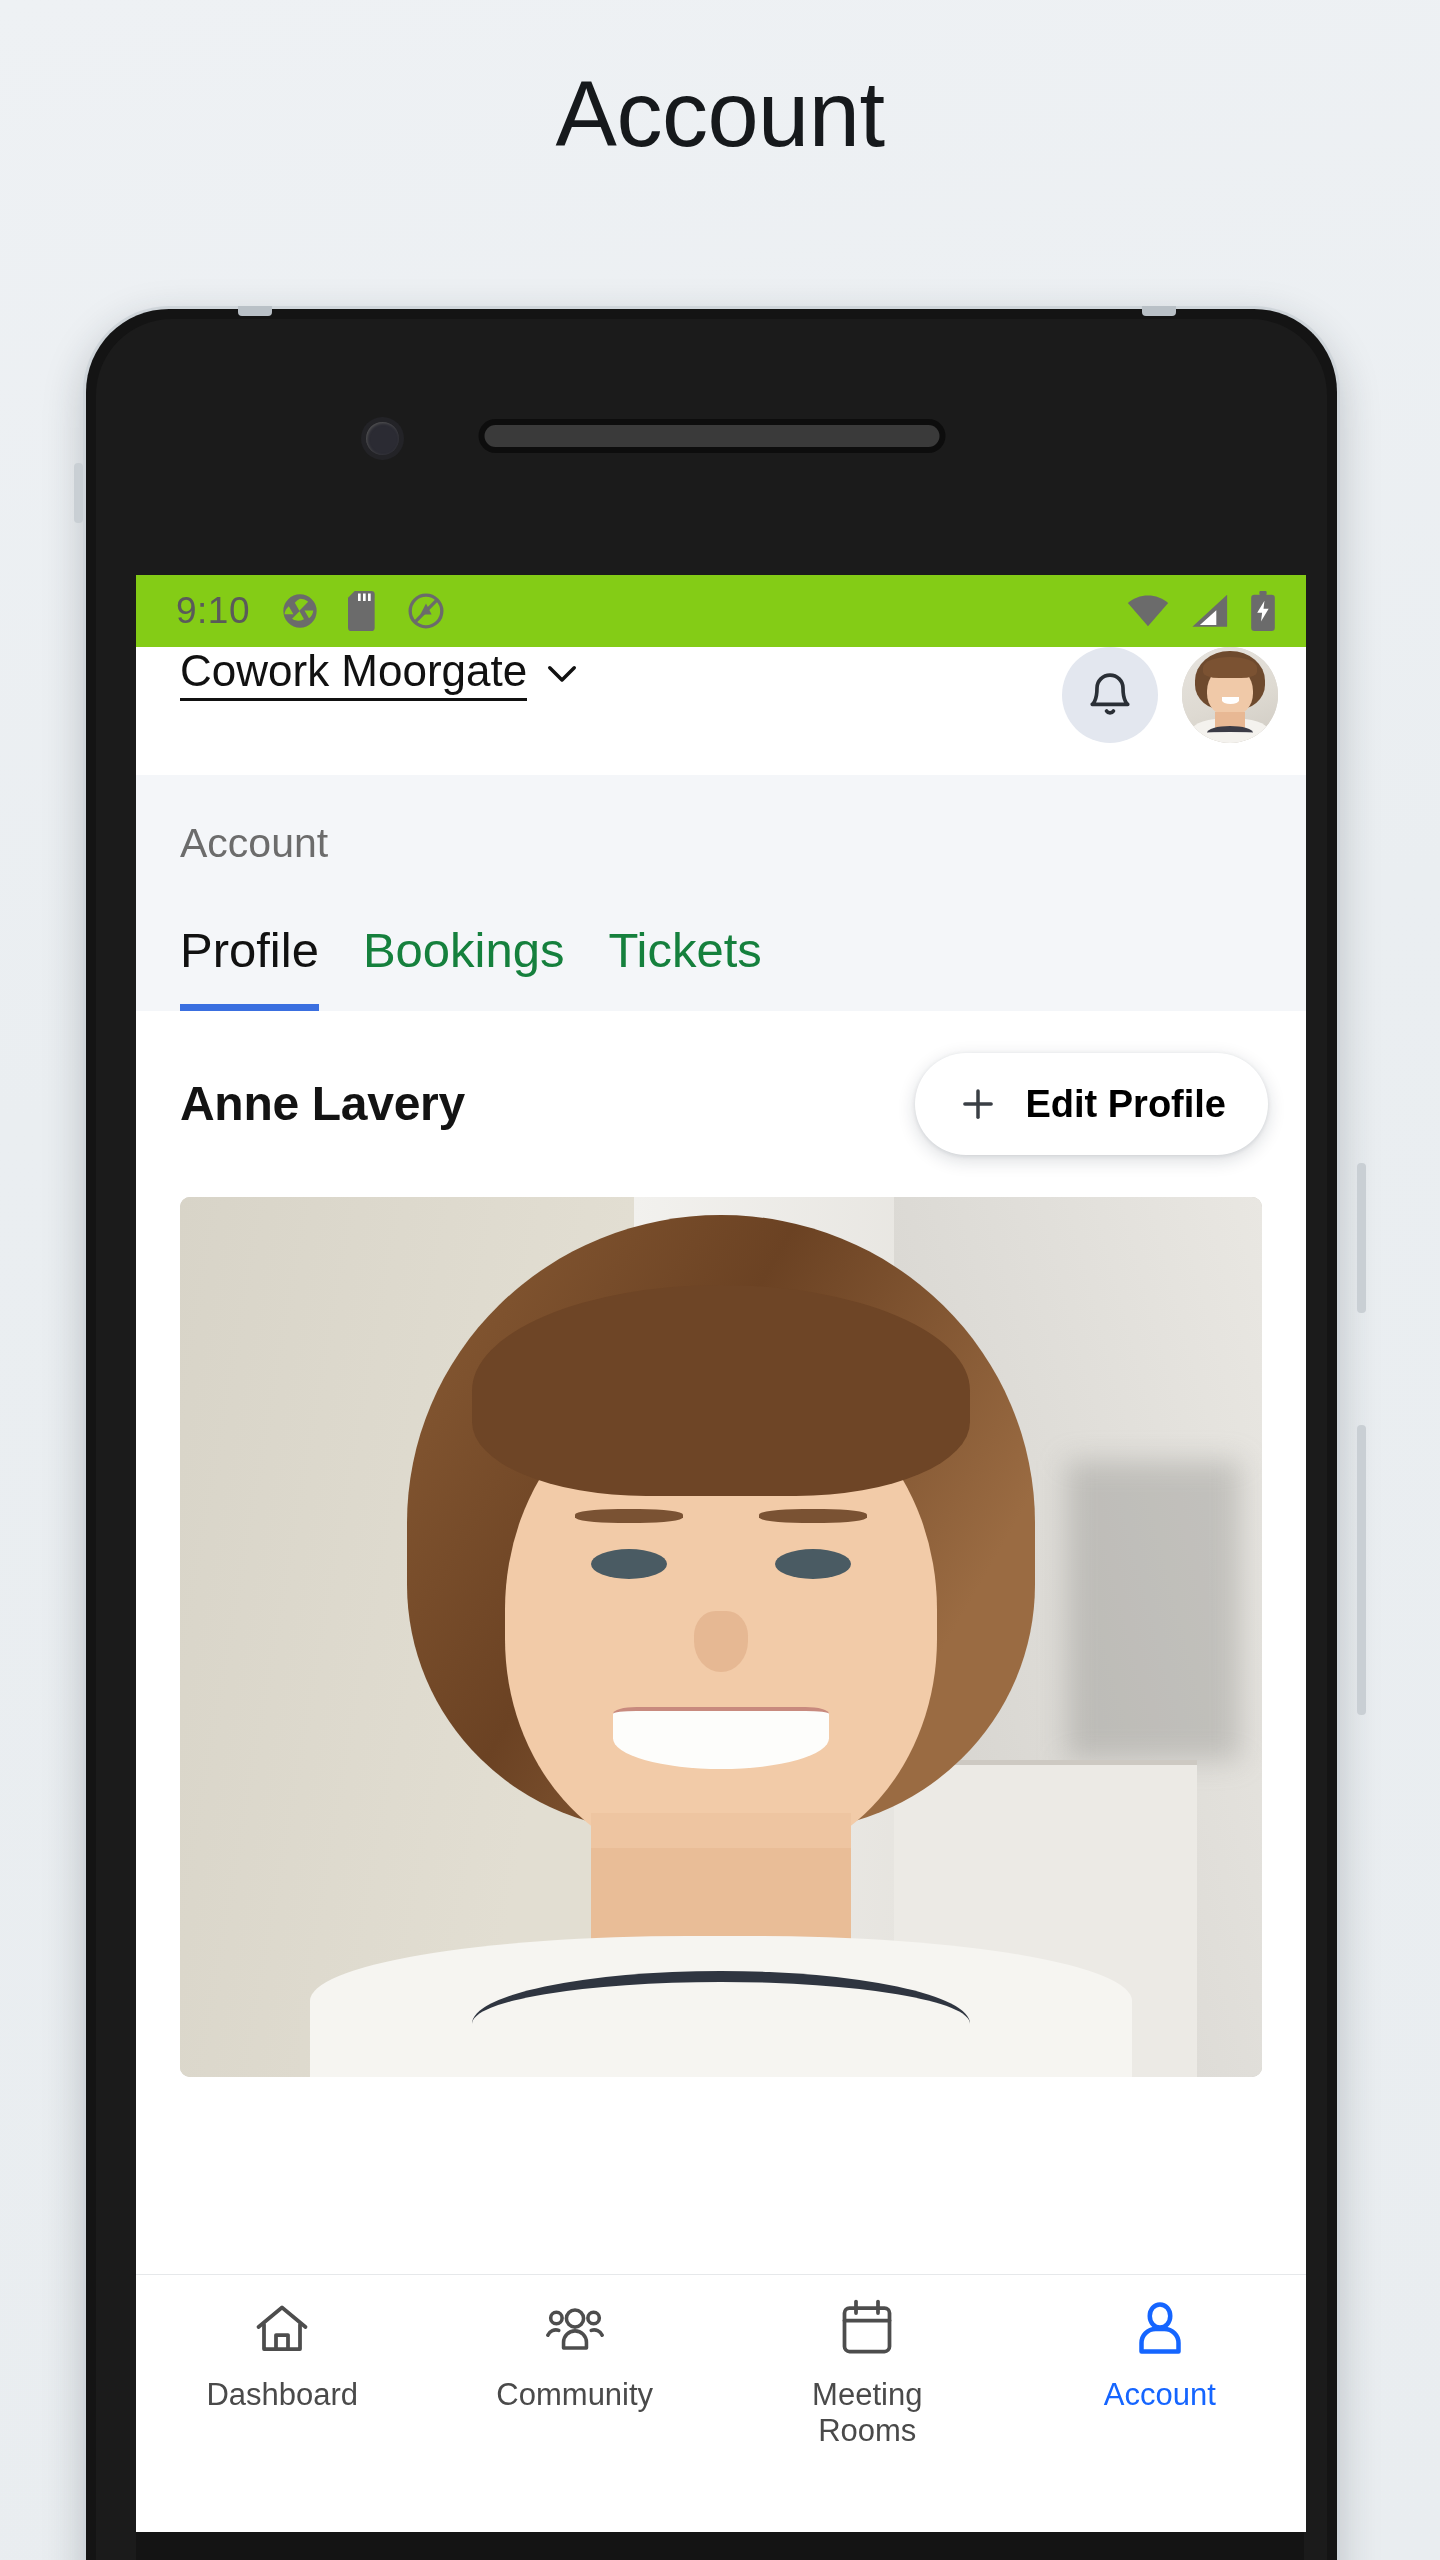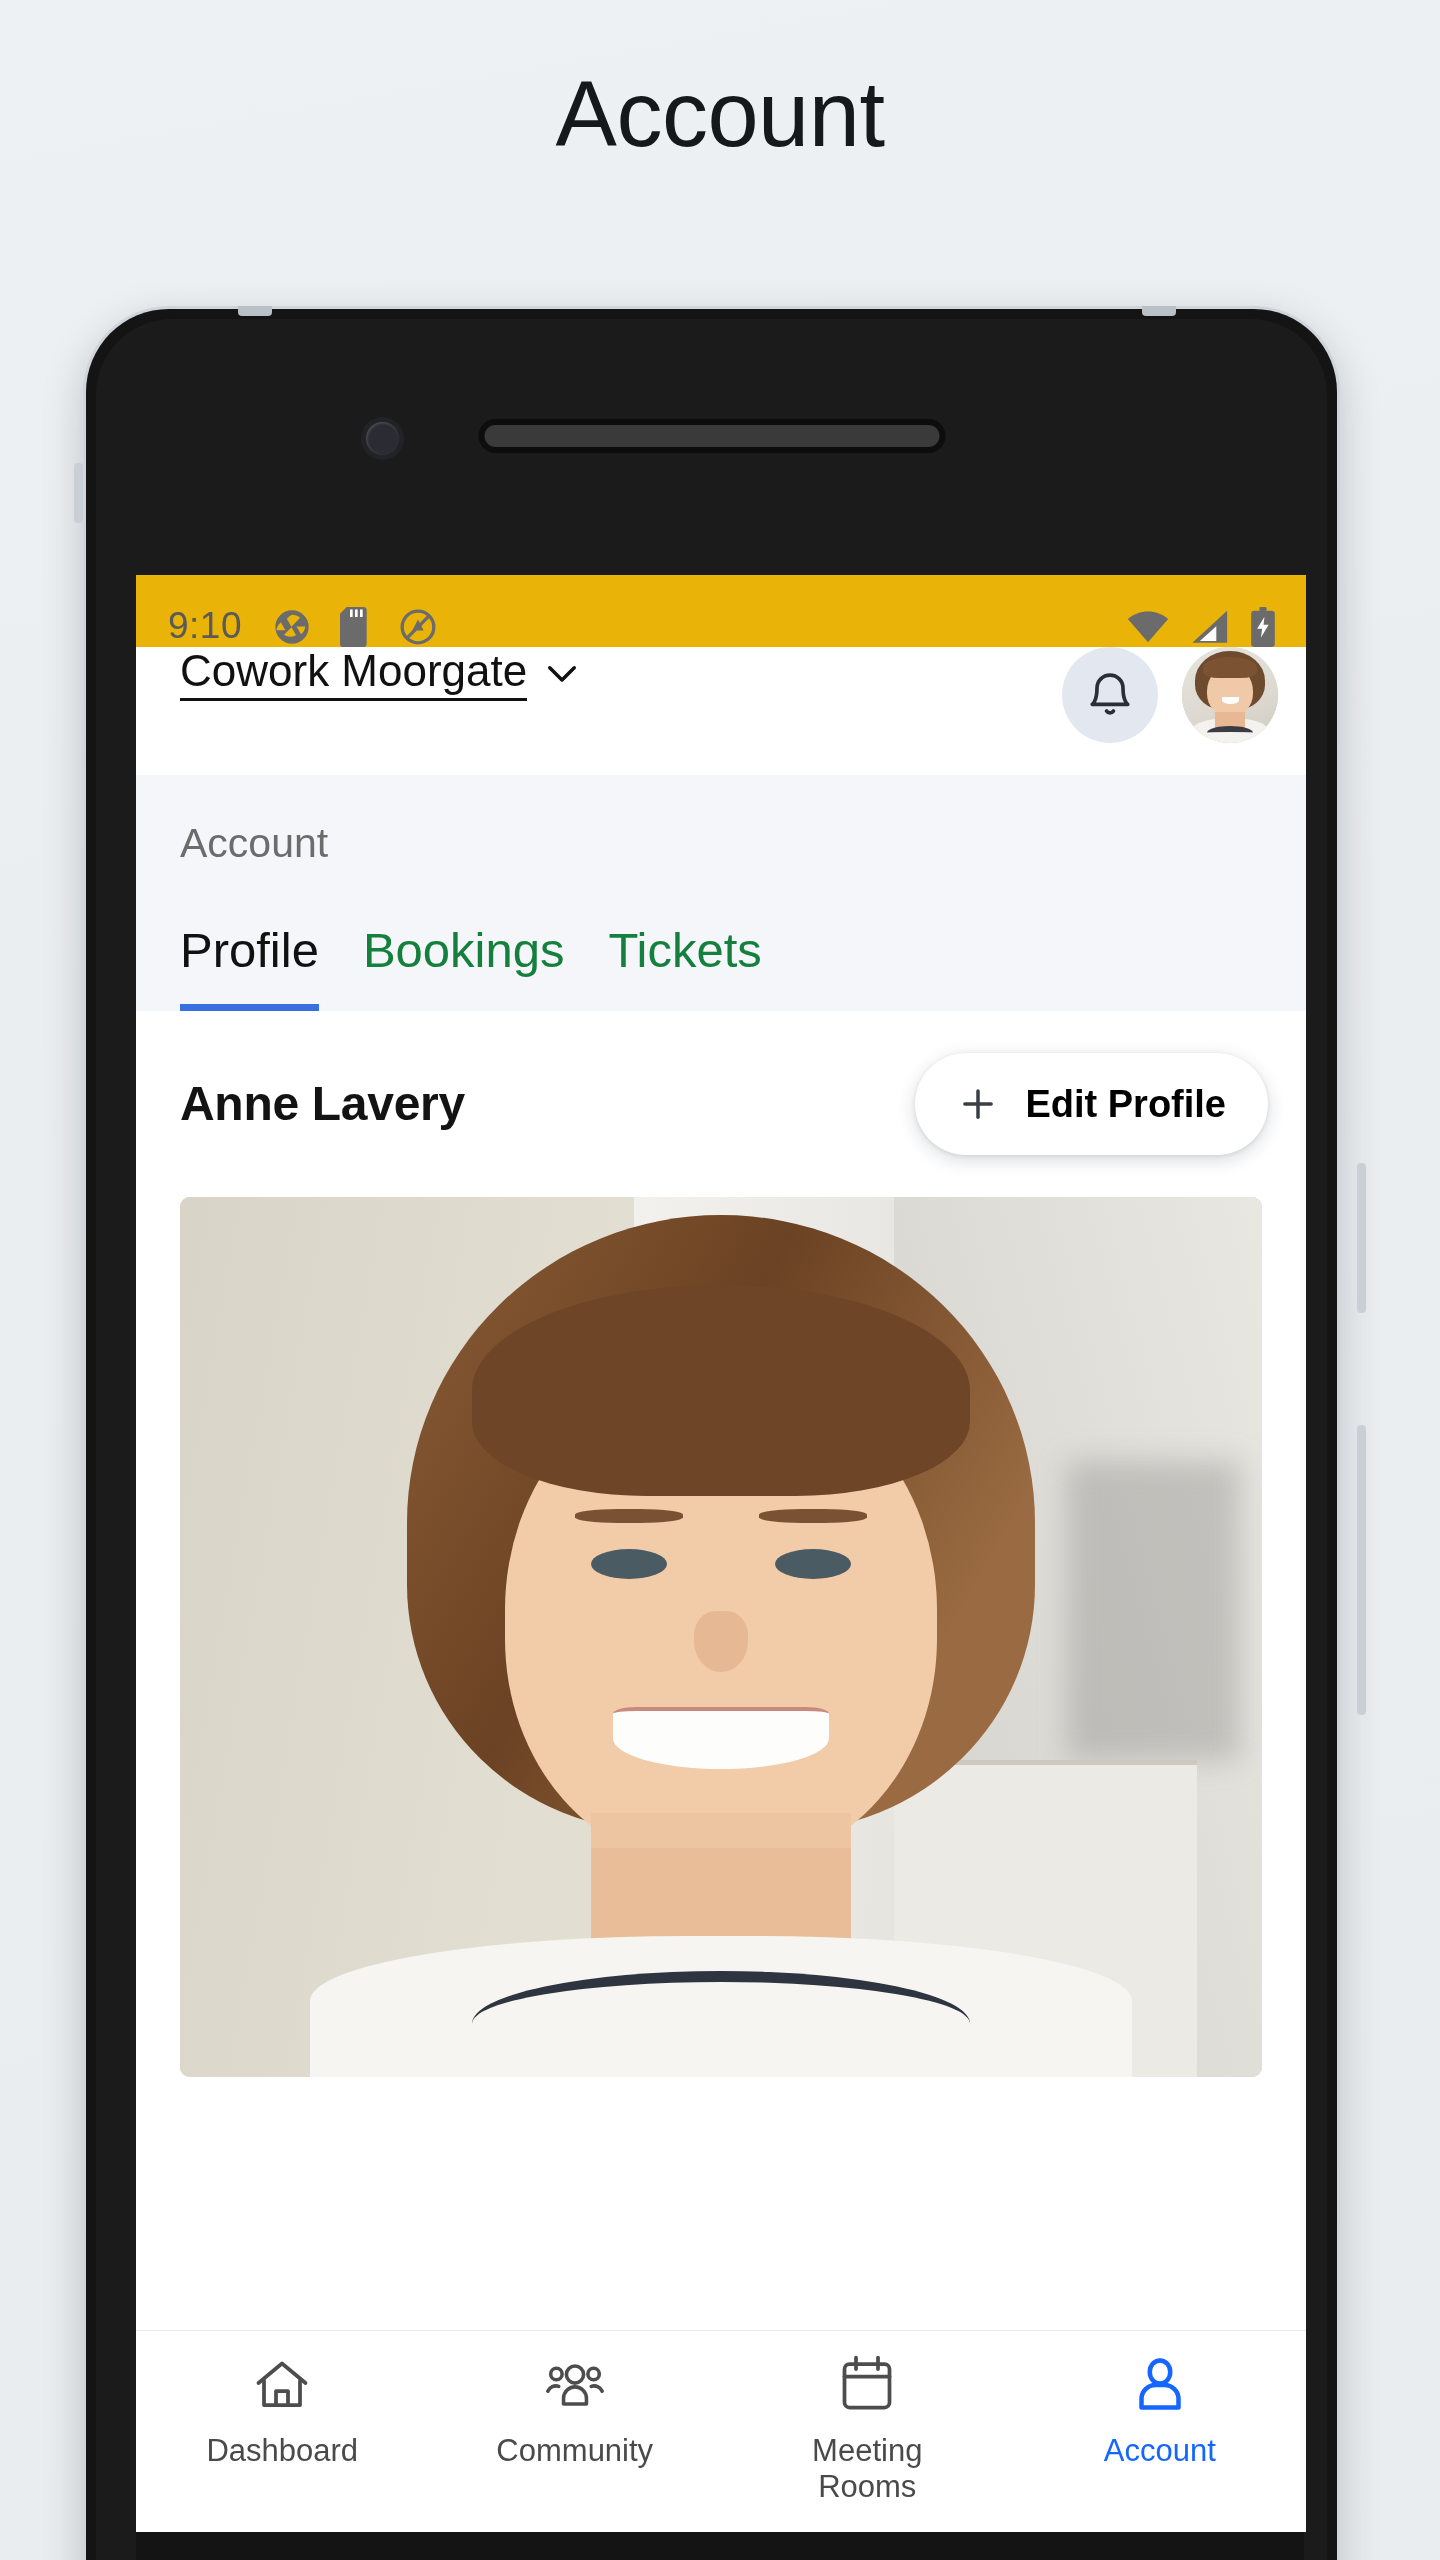--- a/index.html
+++ b/index.html
@@ -84,23 +84,23 @@
     background: #ffffff;
     overflow: hidden;
     display: flex;
     flex-direction: column;
   }
 
   
   .statusbar {
     height: 72px;
     display: flex;
-    align-items: flex-end;
-    padding: 0 30px 0 32px;
-    background: #eab308;
+    align-items: center;
+    padding: 0 30px 0 40px;
+    background: #84cc16;
     flex: 0 0 auto;
   }
   .status-clock {
     font-size: 37px;
     color: #5a5a5a;
     font-weight: 400;
     letter-spacing: .5px;
   }
   .status-left-icons { display: flex; align-items: center; gap: 26px; margin-left: 30px; }
   .status-right-icons { margin-left: auto; display: flex; align-items: center; gap: 20px; }
@@ -259,21 +259,21 @@
   .ph-mouth { position:absolute; left:40%; top:58%; width:20%; height:7%; border-radius:12% 12% 55% 55%; background:#fdfdfb; border-top:4px solid #c88a7e; }
   .ph-chin  { position:absolute; left:38%; top:70%; width:24%; height:8%; border-radius:0 0 55% 55%; background:#eec5a1; }
   .ph-neck  { position:absolute; left:38%; top:74%; width:24%; height:14%; background:#e9bd97; }
   .ph-shirt { position:absolute; left:12%; bottom:0; width:76%; height:16%; border-radius:46% 46% 0 0; background:#f6f5f1; }
   .ph-collar{ position:absolute; left:27%; bottom:0; width:46%; height:12%; border-radius:50% 50% 0 0; border-top:11px solid #2f3540; }
 
   
   .bottom-nav {
     position: absolute;
     left: 0; right: 0; bottom: 0;
-    height: 202px;
+    height: 258px;
     background: #fff;
     border-top: 1px solid #e6e8ea;
     display: flex;
     align-items: flex-start;
     padding-top: 22px;
     justify-content: flex-end;
   }
   .nav-item {
     flex: 1 1 0;
     display: flex;

